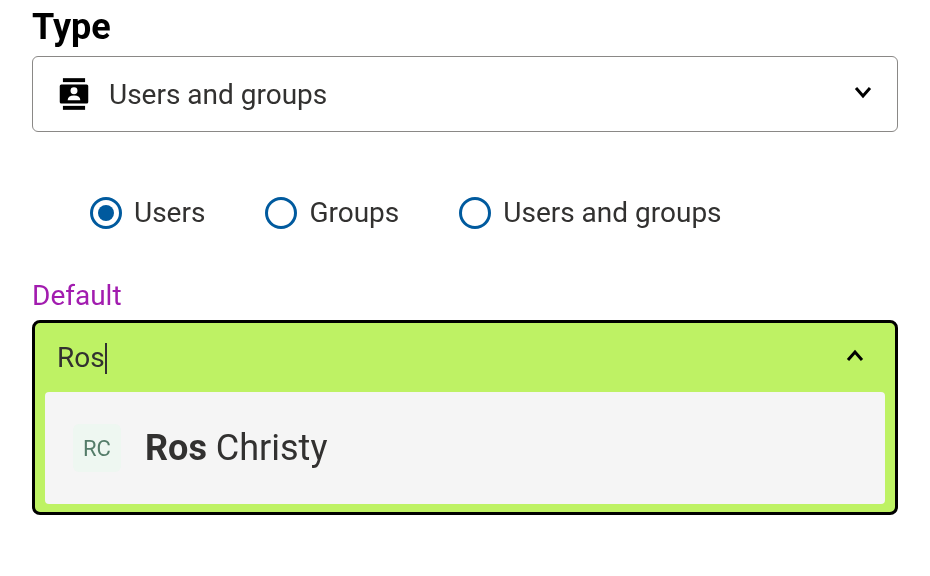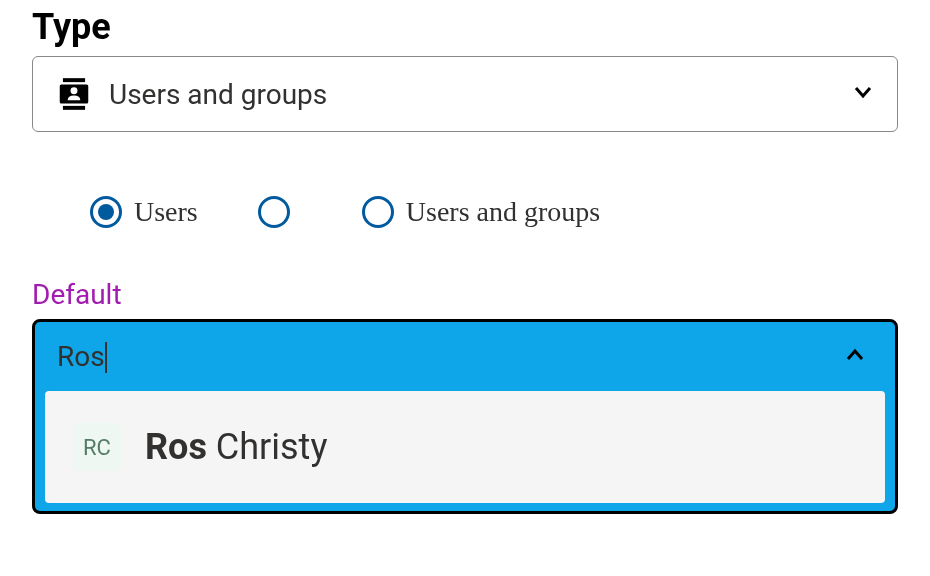--- a/index.html
+++ b/index.html
@@ -74,32 +74,31 @@
     .radio-inner {
       width: 16px;
       height: 16px;
       background: #005a9e;
       border-radius: 50%;
     }
     .radio-label {
       font-size: 28px;
       font-weight: 400;
       color: #323130;
-      font-family: Liberation Serif, serif;
     }
     .default-label {
       font-size: 28px;
       font-weight: 400;
       color: #a21caf;
       margin-bottom: 8px;
     }
     .combobox {
       border: 3px solid #000;
       border-radius: 8px;
-      background: #0ea5e9;
+      background: #bef264;
       padding-bottom: 8px;
     }
     .combobox-input-row {
       display: flex;
       align-items: center;
       padding: 18px 28px 18px 22px;
     }
     .combobox-input {
       flex: 1;
       border: none;
@@ -187,20 +186,21 @@
 
   <div class="radio-group">
     <div class="radio-item">
       <span class="radio-circle">
         <span class="radio-inner"></span>
       </span>
       <span class="radio-label">Users</span>
     </div>
     <div class="radio-item">
       <span class="radio-circle"></span>
+      <span class="radio-label">Groups</span>
     </div>
     <div class="radio-item">
       <span class="radio-circle"></span>
       <span class="radio-label">Users and groups</span>
     </div>
   </div>
 
   <div class="default-label">Default</div>
 
   <div class="combobox">

